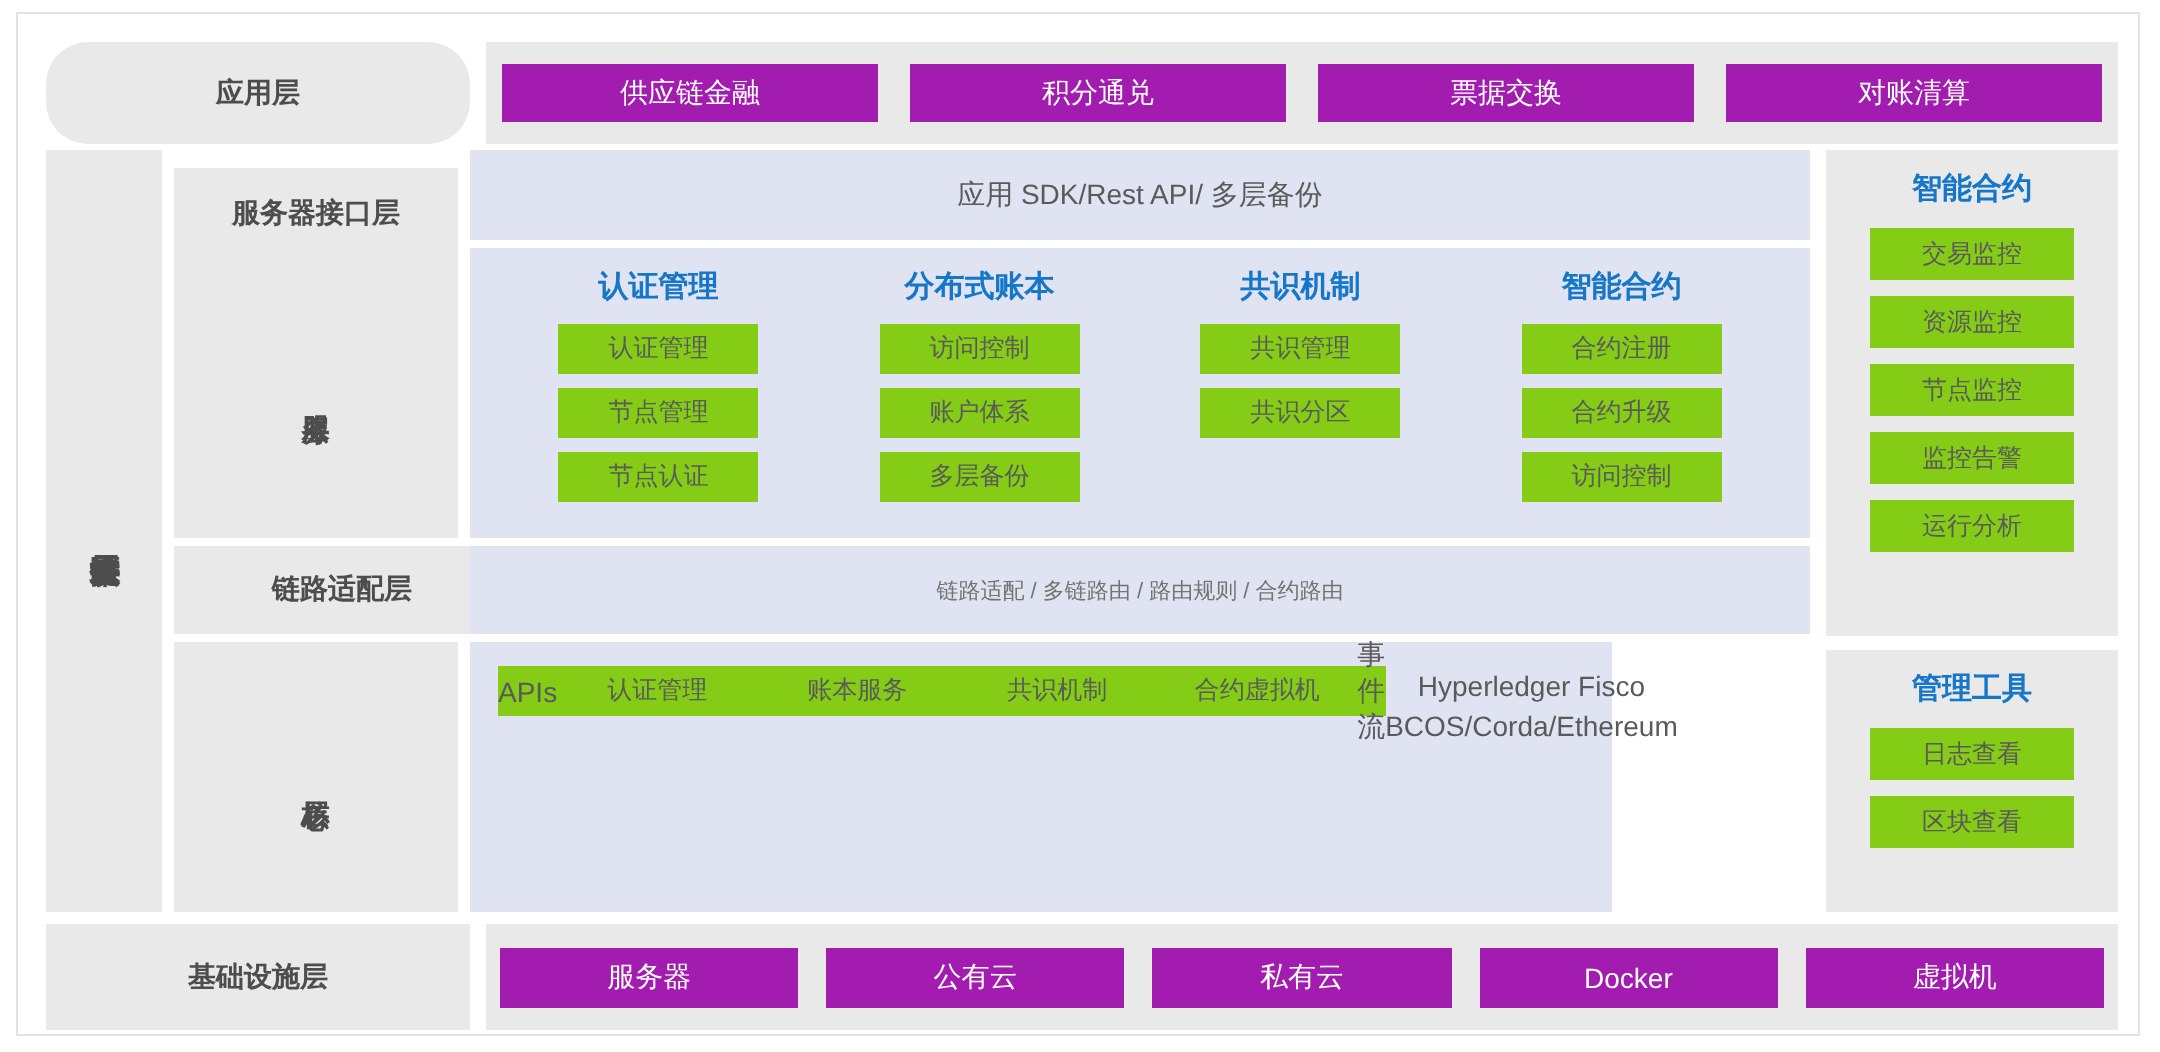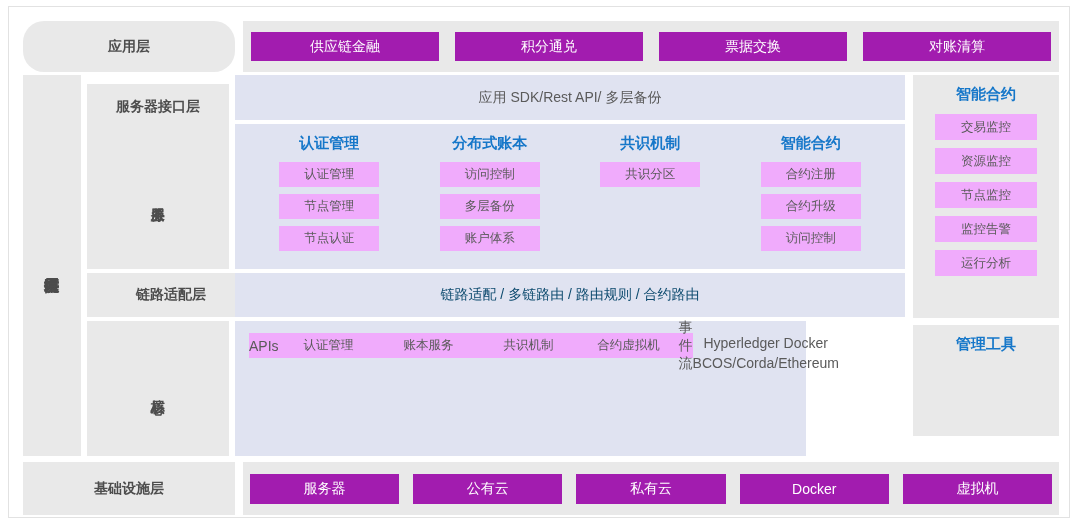--- a/index.html
+++ b/index.html
@@ -31,21 +31,21 @@
     box-sizing:border-box;
   }
   .blue-btn{
     background:#a21caf;
     color:#ffffff;
     display:flex;align-items:center;justify-content:center;
     font-size:14px;
     box-sizing:border-box;
   }
   .wbox{
-    background:#f0abfc;
+    background:#84cc16;
     color:#5a5a5a;
     display:flex;align-items:center;justify-content:center;
     font-size:12.5px;
     box-sizing:border-box;
   }
   .colhead{
     color:#1677c9;
     font-size:15px;
     font-weight:700;
     text-align:center;
@@ -77,36 +77,36 @@
   #svc-label .vtxt{writing-mode:vertical-rl;text-orientation:upright;line-height:1.6;}
   #svc-body{position:absolute;left:226px;top:117px;width:670px;height:145px;padding:10px 14px;}
   #svc-cols{display:flex;height:100%;gap:0px;}
   .svc-col{flex:1;display:flex;flex-direction:column;align-items:center;}
   .svc-col .colhead{margin-bottom:9px;}
   .svc-col .wbox{width:100px;height:25px;margin-bottom:7px;}
 
   #lnk-label{position:absolute;left:78px;top:266px;width:168px;height:44px;}
   #lnk-body{position:absolute;left:226px;top:266px;width:670px;height:44px;
             display:flex;align-items:center;justify-content:center;
-            color:#0c4a6e;font-size:14px;}
+            color:#737373;font-size:11px;}
 
   #core-label{position:absolute;left:78px;top:314px;width:142px;height:135px;}
   #core-label .vtxt{writing-mode:vertical-rl;text-orientation:upright;line-height:1.6;}
   #core-body{position:absolute;left:226px;top:314px;width:571px;height:135px;padding:12px 14px;
              display:flex;flex-direction:row;}
   #core-apis{height:25px;width:100%;margin-bottom:7px;font-size:14px;color:#5a5a5a;}
   #core-mid{display:flex;justify-content:space-between;margin-bottom:7px;}
   #core-mid .wbox{width:100px;height:25px;}
   #core-evt{height:25px;width:100%;margin-bottom:6px;font-size:14px;color:#5a5a5a;}
   #core-found{text-align:center;color:#5a5a5a;font-size:14px;line-height:20px;}
 
   
   #rp1{position:absolute;left:904px;top:68px;width:146px;height:243px;
        background:#e9e9e9;padding:10px 0 0 0;box-sizing:border-box;}
-  #rp2{position:absolute;left:904px;top:318px;width:146px;height:111px;
+  #rp2{position:absolute;left:904px;top:318px;width:146px;height:131px;
        background:#e9e9e9;padding:10px 0 0 0;box-sizing:border-box;}
   .rp-title{color:#1677c9;font-size:15px;font-weight:700;text-align:center;margin-bottom:10px;}
   .rp-list{display:flex;flex-direction:column;align-items:center;}
   .rp-list .wbox{width:102px;height:26px;margin-bottom:8px;}
 
   
   #inf-row{position:absolute;left:14px;top:455px;width:1036px;height:53px;}
   #inf-label{position:absolute;left:0;top:0;width:212px;height:53px;}
   #inf-btns{position:absolute;left:220px;top:0;width:816px;height:53px;
             background:#e9e9e9;display:flex;align-items:center;}
@@ -141,25 +141,26 @@
     <div id="svc-cols">
       <div class="svc-col">
         <div class="colhead">认证管理</div>
         <div class="wbox">认证管理</div>
         <div class="wbox">节点管理</div>
         <div class="wbox">节点认证</div>
       </div>
       <div class="svc-col">
         <div class="colhead">分布式账本</div>
         <div class="wbox">访问控制</div>
+        <div class="wbox">账户体系</div>
         <div class="wbox">多层备份</div>
-        <div class="wbox">账户体系</div>
       </div>
       <div class="svc-col">
         <div class="colhead">共识机制</div>
+        <div class="wbox">共识管理</div>
         <div class="wbox">共识分区</div>
       </div>
       <div class="svc-col">
         <div class="colhead">智能合约</div>
         <div class="wbox">合约注册</div>
         <div class="wbox">合约升级</div>
         <div class="wbox">访问控制</div>
       </div>
     </div>
   </div>
@@ -172,36 +173,40 @@
   </div>
   <div id="core-body" class="lav">
     <div id="core-apis" class="wbox">APIs</div>
     <div id="core-mid">
       <div class="wbox">认证管理</div>
       <div class="wbox">账本服务</div>
       <div class="wbox">共识机制</div>
       <div class="wbox">合约虚拟机</div>
     </div>
     <div id="core-evt" class="wbox">事件流</div>
-    <div id="core-found">Hyperledger Docker BCOS/Corda/Ethereum</div>
+    <div id="core-found">Hyperledger Fisco BCOS/Corda/Ethereum</div>
   </div>
 
   <div id="rp1">
     <div class="rp-title">智能合约</div>
     <div class="rp-list">
       <div class="wbox">交易监控</div>
       <div class="wbox">资源监控</div>
       <div class="wbox">节点监控</div>
       <div class="wbox">监控告警</div>
       <div class="wbox">运行分析</div>
     </div>
   </div>
 
   <div id="rp2">
     <div class="rp-title">管理工具</div>
+    <div class="rp-list">
+      <div class="wbox">日志查看</div>
+      <div class="wbox">区块查看</div>
+    </div>
   </div>
 
   <div id="inf-row">
     <div id="inf-label" class="gray">基础设施层</div>
     <div id="inf-btns">
       <div class="blue-btn">服务器</div>
       <div class="blue-btn">公有云</div>
       <div class="blue-btn">私有云</div>
       <div class="blue-btn">Docker</div>
       <div class="blue-btn">虚拟机</div>

